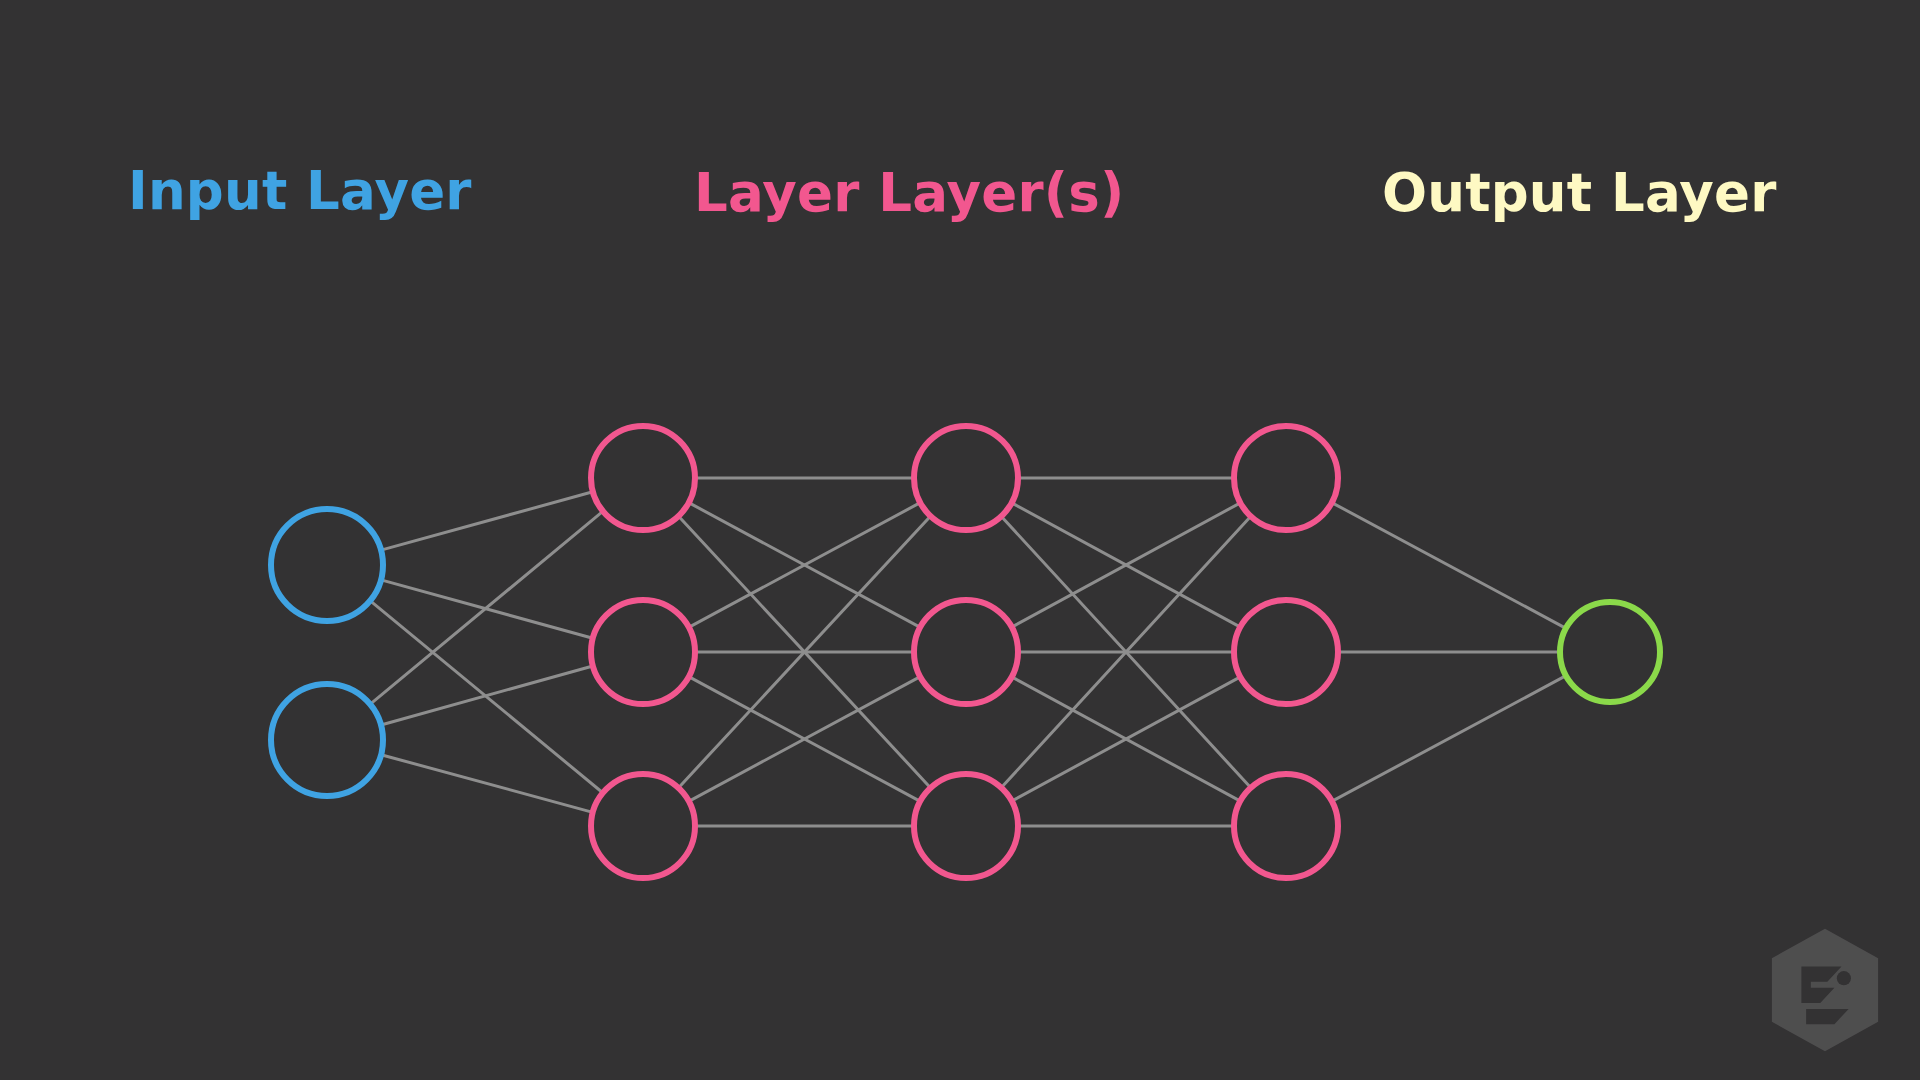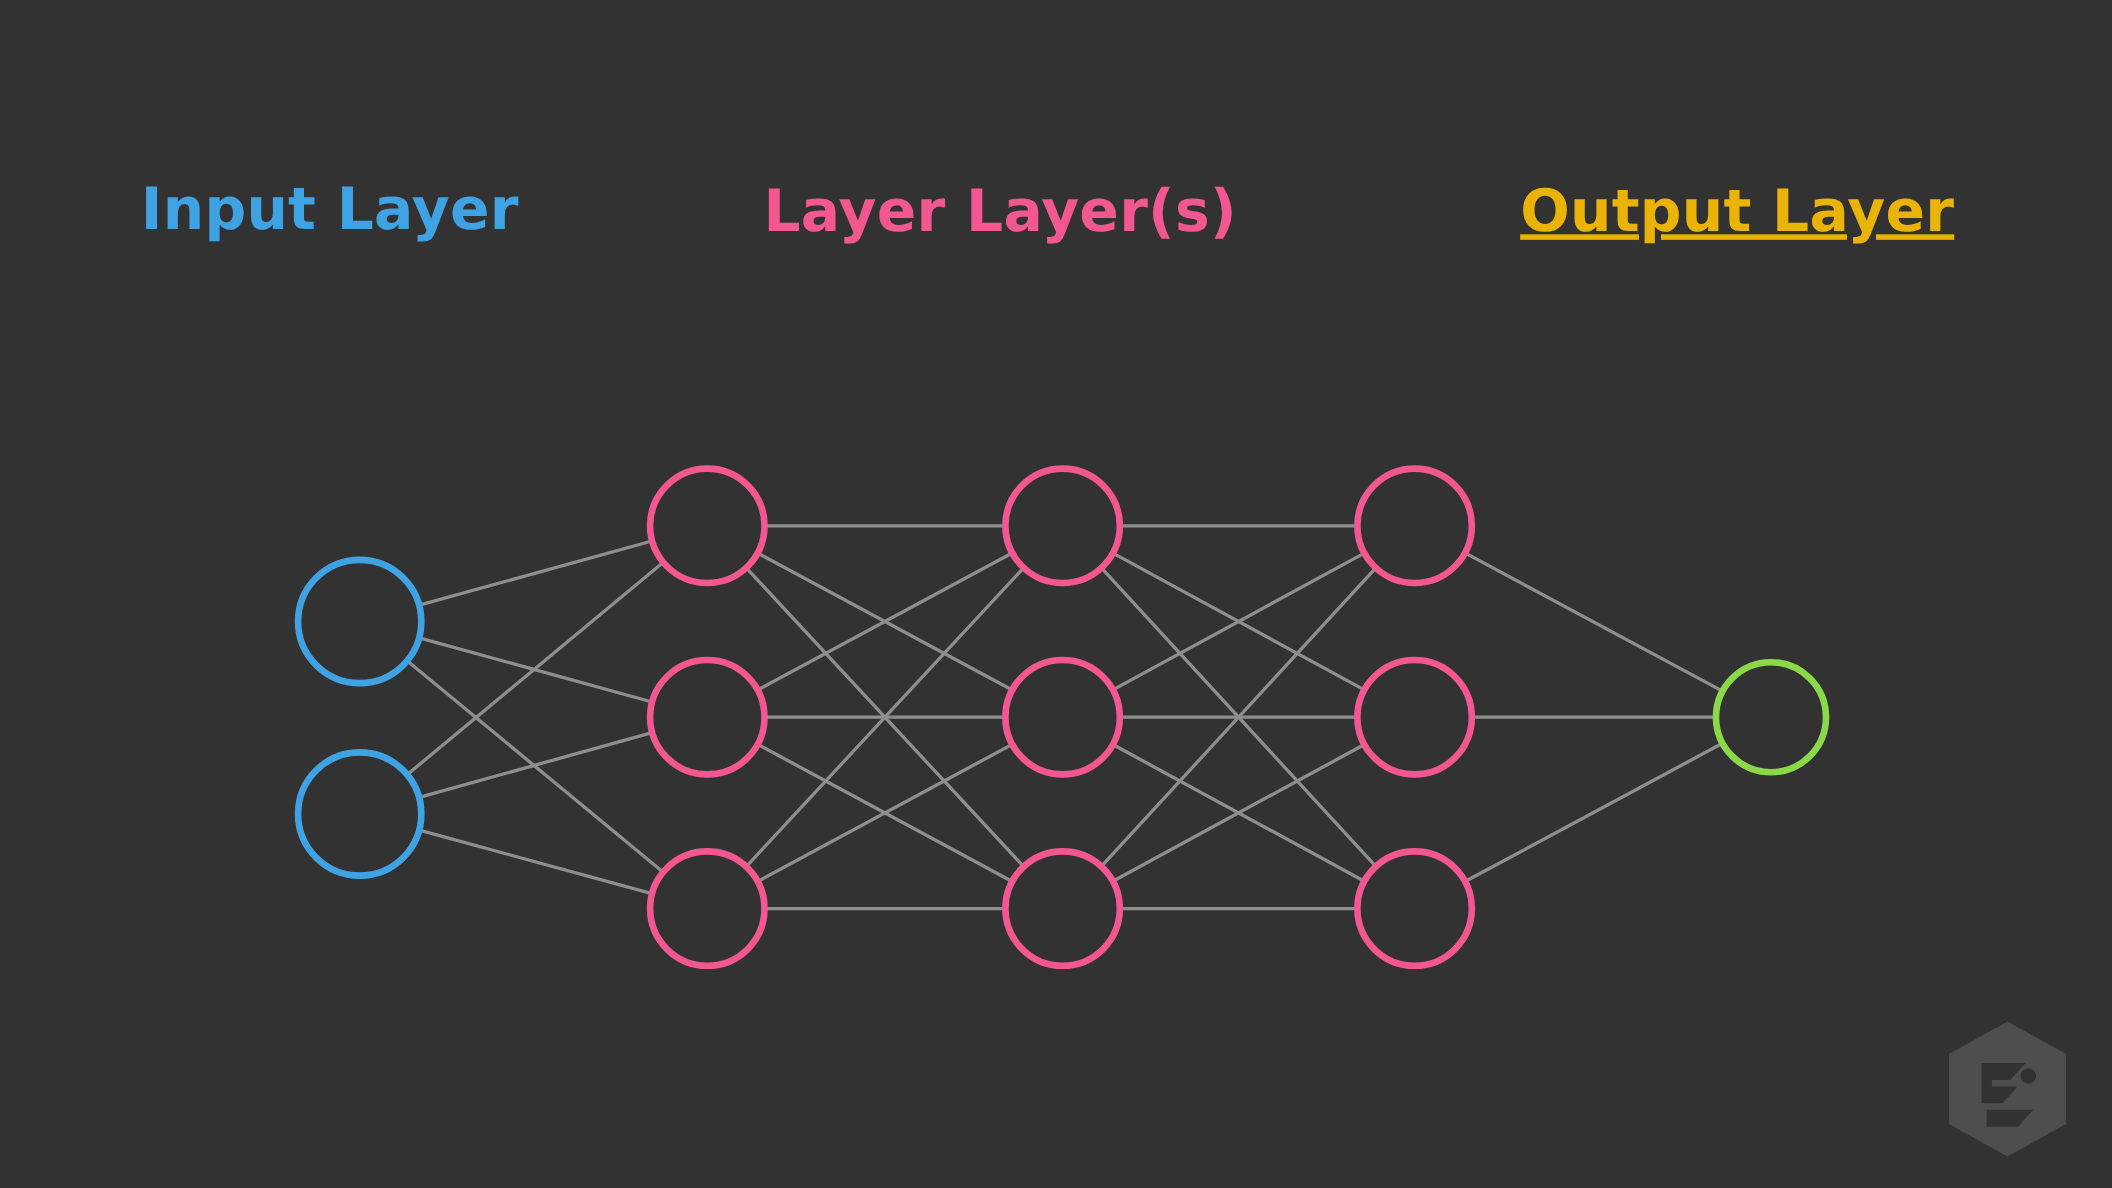--- a/index.html
+++ b/index.html
@@ -109,21 +109,21 @@
         <circle cx="1286" cy="478" r="52" stroke="#F2578F" stroke-width="6" fill="none" class="node"></circle>
         <circle cx="1286" cy="652" r="52" stroke="#F2578F" stroke-width="6" fill="none" class="node"></circle>
         <circle cx="1286" cy="826" r="52" stroke="#F2578F" stroke-width="6" fill="none" class="node"></circle>
         <circle cx="1610" cy="652" r="50" stroke="#8BD94A" stroke-width="6" fill="none" class="node"></circle>
       </g>
   </svg>
 
   <div class="layer-labels">
     <div class="layer-label" id="label-input" style="color: rgb(63, 163, 227);">Input Layer</div>
     <div class="layer-label" id="label-hidden" style="color: rgb(242, 87, 143);">Layer Layer(s)</div>
-    <div class="layer-label" id="label-output" style="color: #eab308; text-decoration: underline;">Output Layer</div>
+    <div class="layer-label" id="label-output" style="color: #fef9c3;">Output Layer</div>
   </div>
 
   <svg id="watermark" viewBox="0 0 100 108" xmlns="http://www.w3.org/2000/svg">
     <path d="M50 2 L95 27 L95 81 L50 106 L5 81 L5 27 Z" fill="#8E8E8E"></path>
     <path d="M30 34 L64 34 L52 47 L38 47 L38 52 L58 52 L46 65 L30 65 Z" fill="#333233"></path>
     <path d="M34 70 L70 70 L58 83 L34 83 Z" fill="#333233"></path>
     <circle cx="66" cy="44" r="6" fill="#333233"></circle>
   </svg>
 
 </div>

